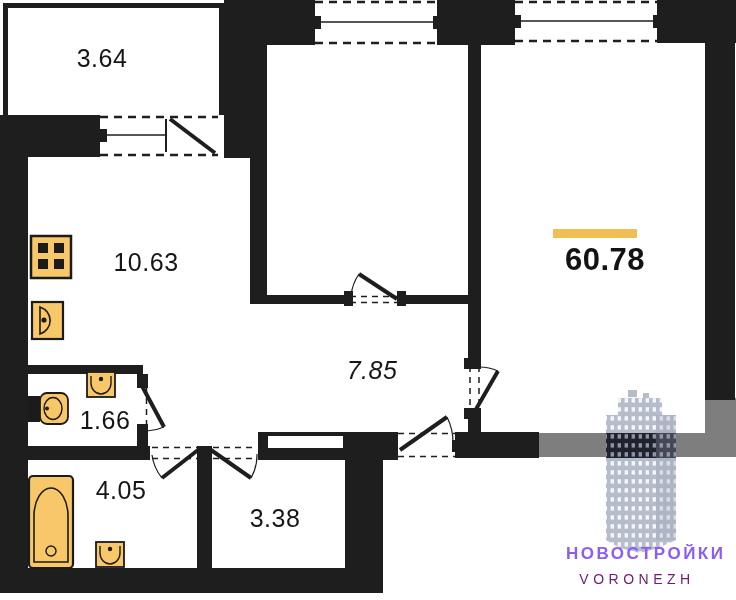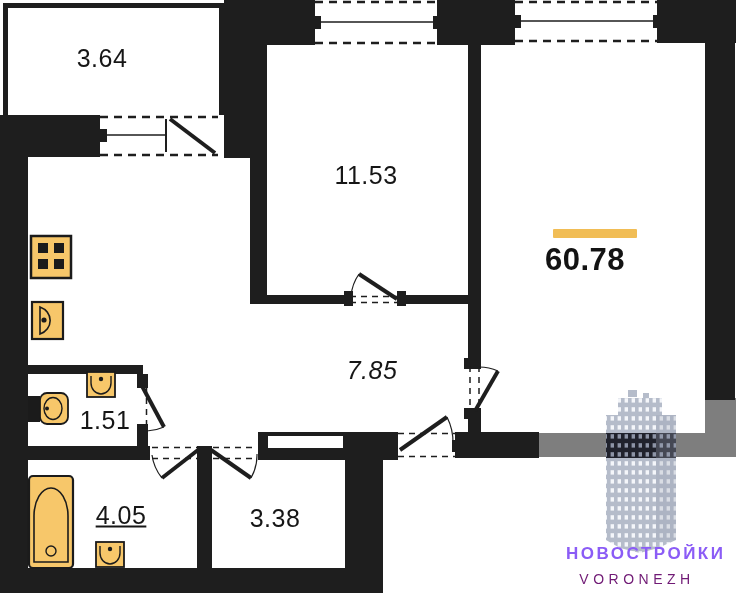--- a/index.html
+++ b/index.html
@@ -1,21 +1,21 @@
 <!DOCTYPE html>
 <html><head>
 <meta charset="utf-8">
 <style>
   html,body{margin:0;padding:0;background:#ffffff;}
   #stage{position:relative;width:736px;height:600px;background:#ffffff;overflow:hidden;
          font-family:"Liberation Sans","DejaVu Sans",sans-serif;}
   #plan-svg{position:absolute;left:0;top:0;}
   .room-label{position:absolute;transform:translate(-50%,-50%);font-size:25px;color:#161616;
               letter-spacing:.5px;white-space:nowrap;}
-  .total-wrap{position:absolute;left:545px;top:229px;width:100px;text-align:left;}
+  .total-wrap{position:absolute;left:545px;top:229px;width:100px;text-align:right;}
   .total-bar{width:84px;height:9px;margin:0 auto;background:#F1BD55;border-radius:1px;}
   .total-num{margin-top:4px;font-size:31px;font-weight:bold;color:#131313;letter-spacing:.5px;}
   .wm-title{position:absolute;left:566px;top:544px;width:192px;text-align:left;
             font-size:17px;font-weight:bold;letter-spacing:2.5px;color:#8b5cf6;}
   .wm-sub{position:absolute;left:541px;top:571px;width:192px;text-align:center;
           font-size:14px;letter-spacing:4.5px;color:#701a75;}
 </style>
 </head>
 <body>
 
@@ -190,24 +190,24 @@
 
     <g>
       <rect x="96" y="542" width="28" height="25" fill="#F7C76A" stroke="#1b1b1b" stroke-width="1.8"></rect>
       <path d="M 100,546 v 7 a 10,11 0 0 0 20,0 v -7" fill="none" stroke="#1b1b1b" stroke-width="1.4"></path>
       <circle cx="110" cy="549" r="2.2" fill="#1b1b1b"></circle>
     </g>
   </g>
 </svg>
 
 <div class="room-label" style="left:102px;top:58px;">3.64</div>
-<div class="room-label" style="left:366px;top:175px;">11.53</div>
+<div class="room-label" style="left:146px;top:262px;">10.63</div>
 <div class="room-label" style="left:372px;top:370px;font-style:italic;">7.85</div>
-<div class="room-label" style="left:105px;top:420px;">1.51</div>
-<div class="room-label" style="left:121px;top:515px;text-decoration:underline;">4.05</div>
+<div class="room-label" style="left:105px;top:420px;">1.66</div>
+<div class="room-label" style="left:121px;top:490px;">4.05</div>
 <div class="room-label" style="left:275px;top:518px;">3.38</div>
 
 <div class="total-wrap">
   <div class="total-bar"></div>
   <div class="total-num">60.78</div>
 </div>
 
 <div class="wm-title">НОВОСТРОЙКИ</div>
 <div class="wm-sub">VORONEZH</div>
 

